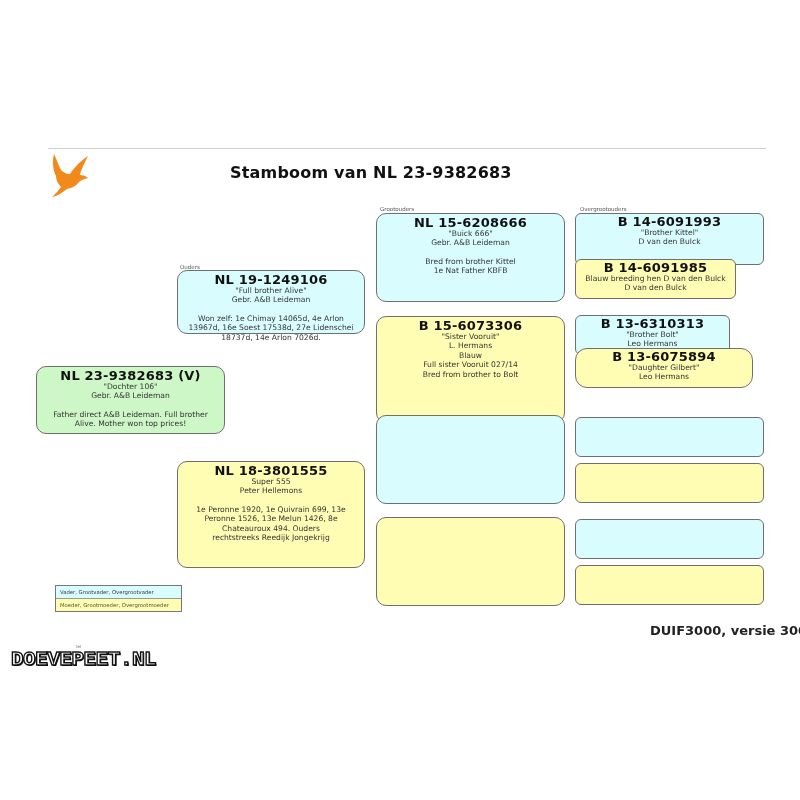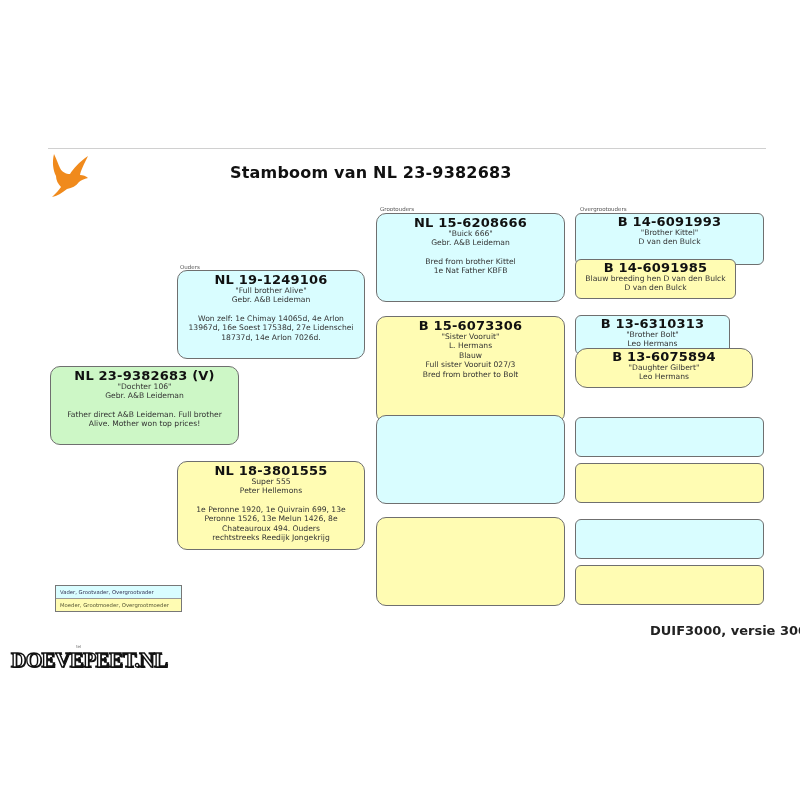--- a/index.html
+++ b/index.html
@@ -16,60 +16,60 @@
     .yellow { background: #fffcb3; }
     .green { background: #cdf7c6; }
     .card .ring { font-weight: bold; font-size: 13px; line-height: 13px; color: #111; letter-spacing: 0.2px; }
     .card .line { display: block; }
     .card .gap { display: block; height: 9px; }
     .legend { position: absolute; left: 55px; top: 585px; width: 127px; box-sizing: border-box; border: 1px solid #777; font-size: 5.3px; }
     .legend div { height: 12px; line-height: 12px; padding-left: 4px; }
     .legend .lg-blue { background: #d9fdff; color: #335; border-bottom: 1px solid #999; }
     .legend .lg-yellow { background: #fffcb3; color: #553; }
     .version { position: absolute; left: 650px; top: 623px; font-size: 13px; font-weight: bold; color: #222; white-space: nowrap; }
-    .watermark { position: absolute; left: 11px; top: 648px; font-family: Liberation Serif, serif; font-weight: bold;
+    .watermark { position: absolute; left: 11px; top: 648px; font-family: Liberation Mono, monospace; font-weight: bold;
                  font-size: 21px; letter-spacing: -0.5px; color: #ffffff;
                  -webkit-text-stroke: 1.4px #111; text-shadow: 1px 1px 0 #111; white-space: nowrap; }
     .watermark-small { position: absolute; left: 76px; top: 644px; font-size: 4px; color: #666; }
   </style>
 </head>
 <body>
 
 <div class="topline"></div>
 
 <svg class="logo" viewBox="0 0 50 50">
   <path d="M6 4 C9 10 10 14 12 18 C14 22 18 24 22 24 C25 19 31 12 40 6 C36 14 33 20 32 25 C35 25 38 26 40 28 C36 29 33 30 31 32 C28 36 24 38 19 39 C14 43 9 46 4 47 C8 43 11 40 13 37 C10 34 8 30 8 26 C5 20 4 12 6 4 Z" fill="#f08a1c"></path>
 </svg>
 
 <div class="title">Stamboom van NL 23-9382683</div>
 
 <div class="col-label" style="left:180px; top:264px;">Ouders</div>
 <div class="col-label" style="left:380px; top:206px;">Grootouders</div>
 <div class="col-label" style="left:580px; top:206px;">Overgrootouders</div>
 
-<div class="card green" style="left:50px; top:366px; width:189px; height:79px;">
+<div class="card green" style="left:36px; top:366px; width:189px; height:68px;">
   <span class="line ring">NL 23-9382683 (V)</span>
   <span class="line">"Dochter 106"</span>
   <span class="line">Gebr. A&amp;B Leideman</span>
   <span class="gap"></span>
   <span class="line">Father direct A&amp;B Leideman. Full brother</span>
   <span class="line">Alive. Mother won top prices!</span>
 </div>
 
-<div class="card blue" style="left:177px; top:270px; width:188px; height:89px;">
+<div class="card blue" style="left:177px; top:270px; width:188px; height:64px;">
   <span class="line ring">NL 19-1249106</span>
   <span class="line">"Full brother Alive"</span>
   <span class="line">Gebr. A&amp;B Leideman</span>
   <span class="gap"></span>
   <span class="line">Won zelf: 1e Chimay 14065d, 4e Arlon</span>
   <span class="line">13967d, 16e Soest 17538d, 27e Lidenschei</span>
   <span class="line">18737d, 14e Arlon 7026d.</span>
 </div>
 
-<div class="card yellow" style="left:177px; top:461px; width:188px; height:89px;">
+<div class="card yellow" style="left:177px; top:461px; width:188px; height:107px;">
   <span class="line ring">NL 18-3801555</span>
   <span class="line">Super 555</span>
   <span class="line">Peter Hellemons</span>
   <span class="gap"></span>
   <span class="line">1e Peronne 1920, 1e Quivrain 699, 13e</span>
   <span class="line">Peronne 1526, 13e Melun 1426, 8e</span>
   <span class="line">Chateauroux 494. Ouders</span>
   <span class="line">rechtstreeks Reedijk Jongekrijg</span>
 </div>
 
@@ -80,21 +80,21 @@
   <span class="gap"></span>
   <span class="line">Bred from brother Kittel</span>
   <span class="line">1e Nat Father KBFB</span>
 </div>
 
 <div class="card yellow" style="left:376px; top:316px; width:189px; height:107px;">
   <span class="line ring">B 15-6073306</span>
   <span class="line">"Sister Vooruit"</span>
   <span class="line">L. Hermans</span>
   <span class="line">Blauw</span>
-  <span class="line">Full sister Vooruit 027/3</span>
+  <span class="line">Full sister Vooruit 027/14</span>
   <span class="line">Bred from brother to Bolt</span>
 </div>
 
 <div class="card blue" style="left:376px; top:415px; width:189px; height:89px;">
   <span class="line ring"></span>
 </div>
 
 <div class="card yellow" style="left:376px; top:517px; width:189px; height:89px;">
   <span class="line ring"></span>
 </div>

